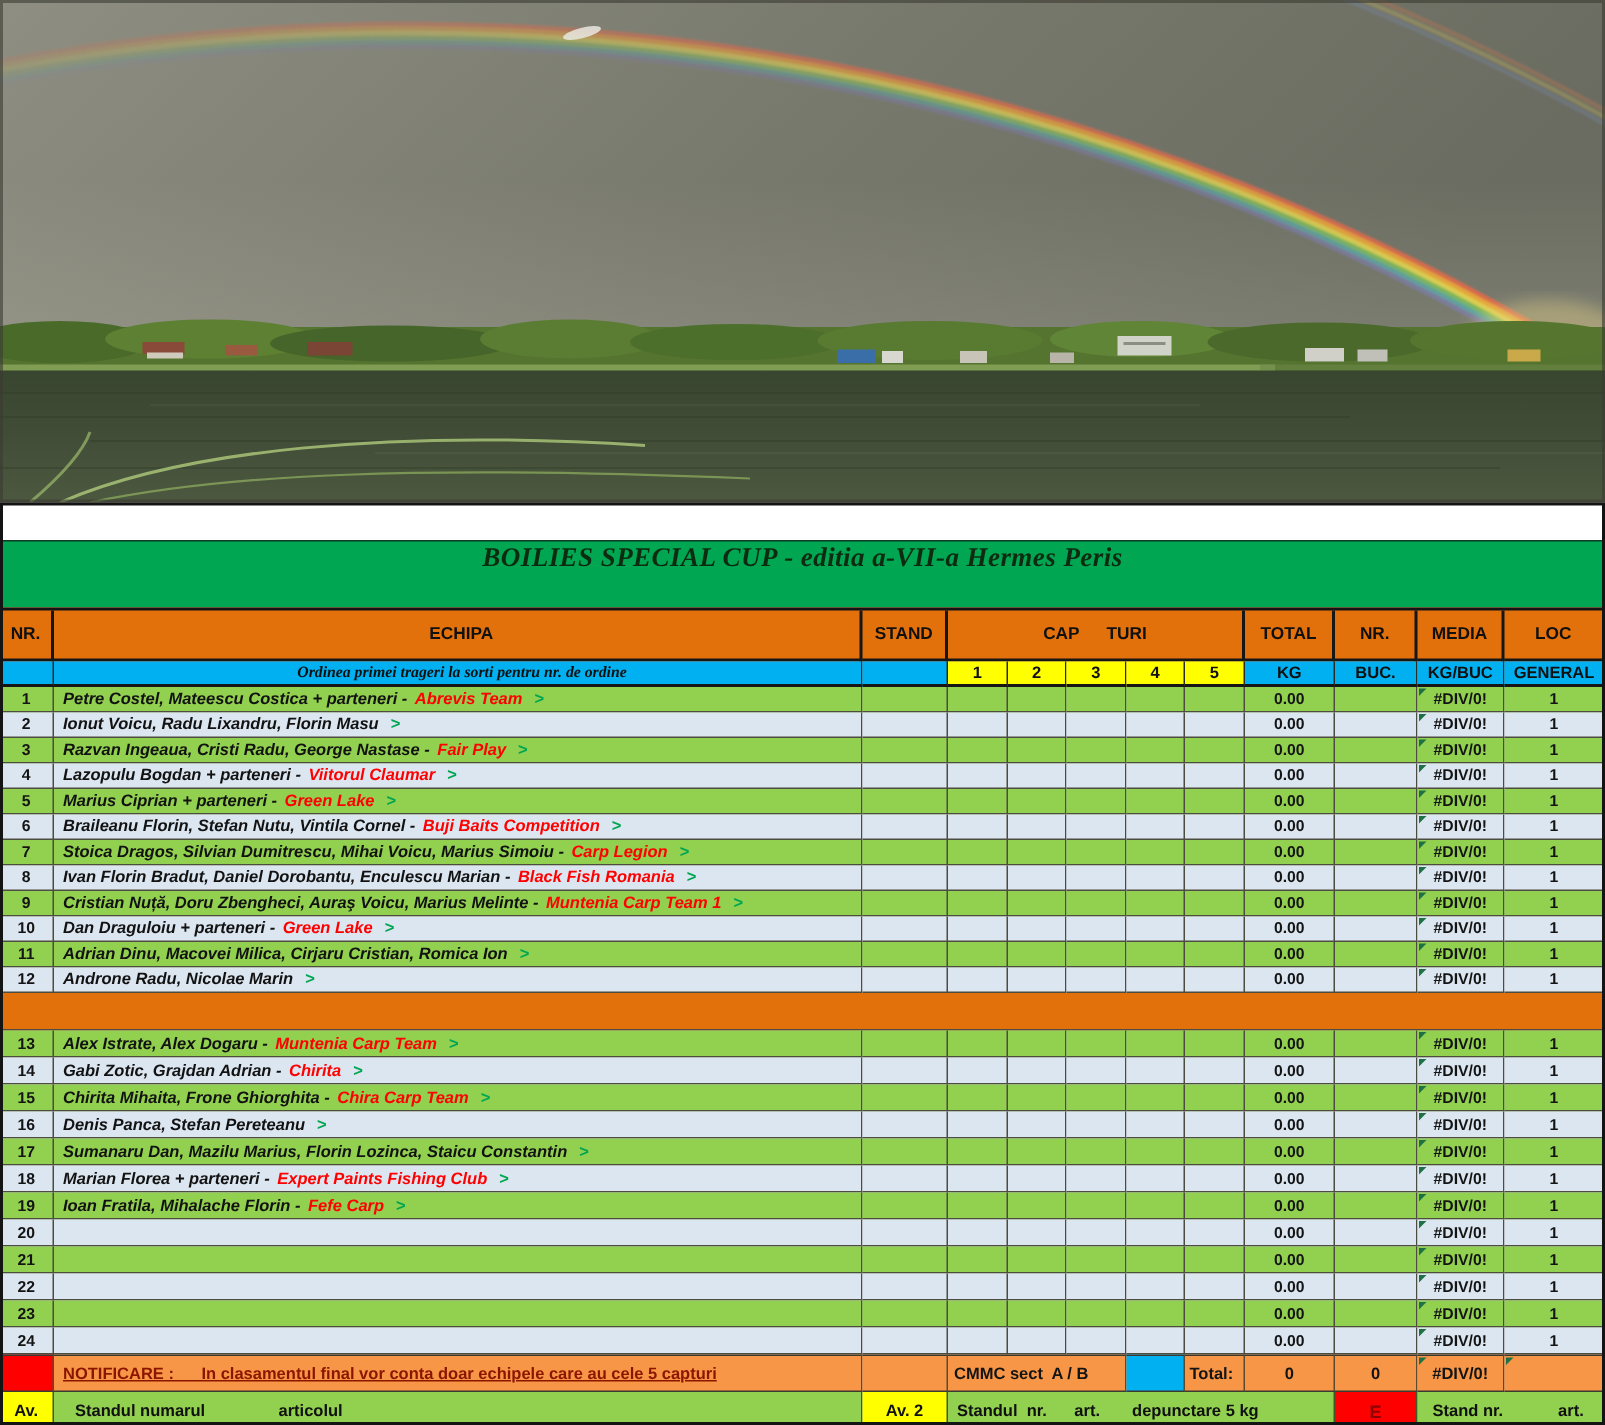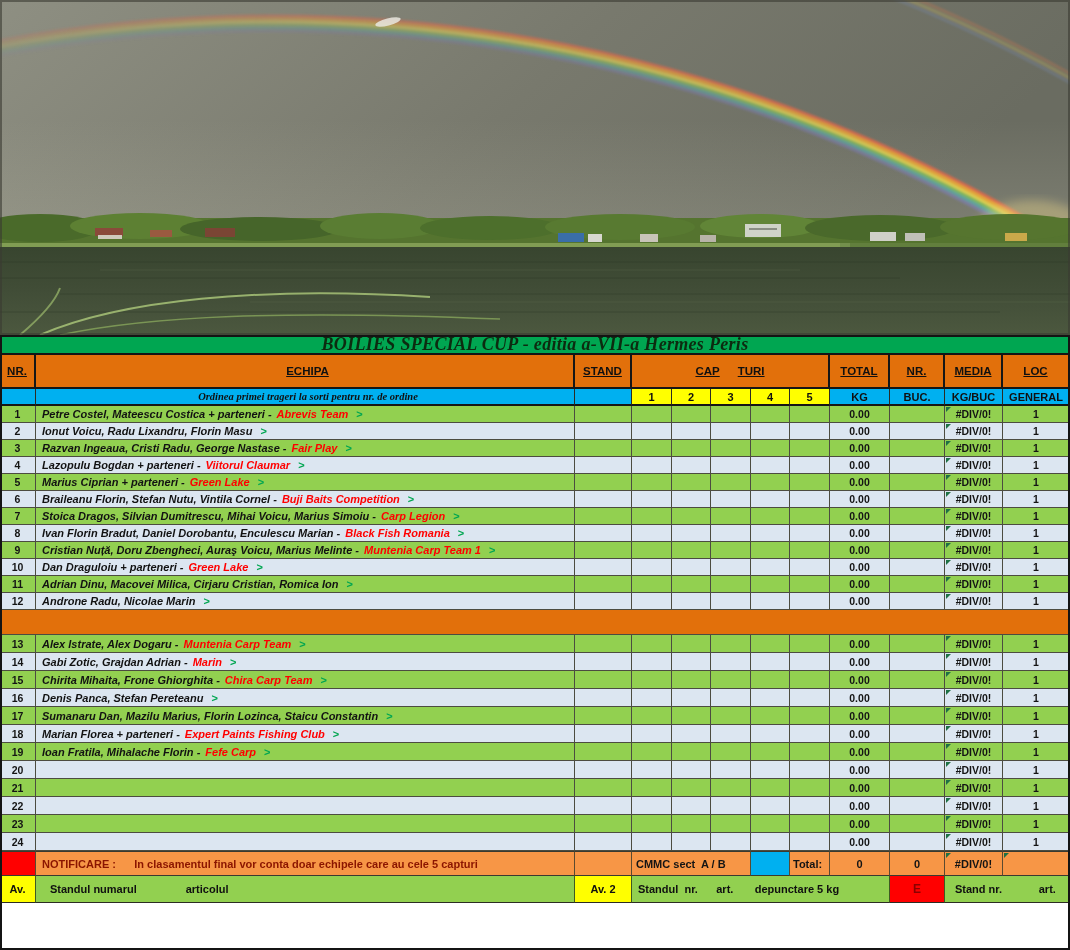--- a/index.html
+++ b/index.html
@@ -3,42 +3,42 @@
 <meta charset="utf-8">
 <style>
   html,body{margin:0;padding:0;background:#ffffff;}
   *{box-sizing:border-box;}
   .stage{position:relative;width:1070px;height:950px;overflow:hidden;
          font-family:"Liberation Sans",sans-serif;background:#fff;}
   
   .photo{position:relative;width:1070px;height:335px;background:#7a7c70;}
   .photo svg{display:block;width:1070px;height:335px;}
   
-  .title-band{width:1070px;height:18px;background:#00A651;display:flex;align-items:center;justify-content:center;
-              border-top:1px solid #0b3b22;}
+  .title-band{width:1070px;height:45px;background:#00A651;display:flex;align-items:flex-start;justify-content:center;
+              border-top:1px solid #0b3b22;margin-top:25px;}
   .title-band span{font-family:"Liberation Serif",serif;font-style:italic;font-weight:bold;
                    font-size:18px;color:#0c2b10;letter-spacing:.3px;}
   
   .row{display:flex;width:1070px;}
   .cell{border-right:1px solid #4c4c40;border-bottom:1px solid #4c4c40;display:flex;align-items:center;
         overflow:hidden;white-space:nowrap;position:relative;}
   .c-nr{width:36px;justify-content:center;}
   .c-echipa{width:539px;padding-left:6px;}
   .c-stand{width:57px;justify-content:center;}
   .c-t1{width:40px}.c-t2{width:39px}.c-t3{width:40px}.c-t4{width:39px}.c-t5{width:40px}
   .c-t1,.c-t2,.c-t3,.c-t4,.c-t5{justify-content:center;}
   .c-total{width:60px;justify-content:center;align-items:center;}
   .c-buc{width:55px;justify-content:center;}
   .c-media{width:58px;justify-content:center;}
   .c-loc{width:67px;justify-content:center;}
   
   .thead1{height:36px;background:#E2700B;border-top:2px solid #141414;}
   .thead1 .cell{border-right:2px solid #161616;border-bottom:2px solid #161616;
                 font-weight:bold;font-size:11.5px;color:#101010;justify-content:center;}
-  .thead1 .cell span{text-decoration:underline;}
+  .thead1 .cell span{}
   .c-capturi{width:198px;justify-content:center;gap:18px;}
   .thead2{height:17px;}
   .thead2 .cell{background:#00B0F0;font-weight:bold;font-size:11px;color:#101010;justify-content:center;
                 border-right:1px solid #2c2c24;border-bottom:2px solid #161616;}
   .thead2 .yellow{background:#FFFF00;}
   .thead2 .ordinea{font-style:italic;font-size:10.5px;font-family:Liberation Serif, serif;}
   
   .trow{height:17px;}
   .tb2 .trow{height:18px;}
   .trow .cell{font-size:10.5px;font-weight:bold;color:#141414;}
@@ -50,21 +50,21 @@
   .arrow{color:#00A651;margin-left:8px;font-style:normal;}
   .tri::before{content:"";position:absolute;left:1px;top:1px;width:0;height:0;
                border-top:5px solid #1e7145;border-right:5px solid transparent;}
   
   .sep-band{width:1070px;height:25px;background:#E2700B;border-bottom:1px solid #4c4c40;}
   
   .notif{height:25px;}
   .notif .cell{background:#F79646;font-size:11px;font-weight:bold;color:#141414;
                border-right:1px solid #5a4a30;border-bottom:1px solid #3a3a30;border-top:1px solid #3a3a30;}
   .notif .c-red{background:#FF0000;}
-  .notif .c-echipa{color:#8B1500;white-space:pre;}
+  .notif .c-echipa{color:#8B1500;white-space:pre;text-decoration:underline;}
   .notif .c-cmmc{width:119px;padding-left:4px;}
   .notif .c-blue{width:39px;background:#00B0F0;}
   .notif .c-tlabel{width:40px;justify-content:flex-start;padding-left:3px;}
   
   .avrow{height:27px;}
   .avrow .cell{background:#92D050;font-size:11px;font-weight:bold;color:#101010;white-space:pre;
                border-right:1px solid #3f5a22;border-bottom:1px solid #2c2c24;}
   .avrow .c-yellow{background:#FFFF00;justify-content:center;}
   .avrow .c-mid{width:258px;padding-left:6px;}
   .avrow .c-e{width:55px;background:#FF0000;justify-content:center;color:#8B0000;font-size:12px;}
@@ -495,21 +495,21 @@
         <div class="cell c-t5"></div>
         <div class="cell c-total">0.00</div>
         <div class="cell c-buc"></div>
         <div class="cell c-media tri">#DIV/0!</div>
         <div class="cell c-loc">1</div>
       </div>
       <div class="row trow">
         <div class="cell c-nr">14</div>
         <div class="cell c-echipa">
           <span class="name">Gabi Zotic, Grajdan Adrian  -</span>
-          <span class="team">Marin</span>
+          <span class="team">Chirita</span>
           <span class="arrow">&gt;</span>
         </div>
         <div class="cell c-stand"></div>
         <div class="cell c-t1"></div>
         <div class="cell c-t2"></div>
         <div class="cell c-t3"></div>
         <div class="cell c-t4"></div>
         <div class="cell c-t5"></div>
         <div class="cell c-total">0.00</div>
         <div class="cell c-buc"></div>

